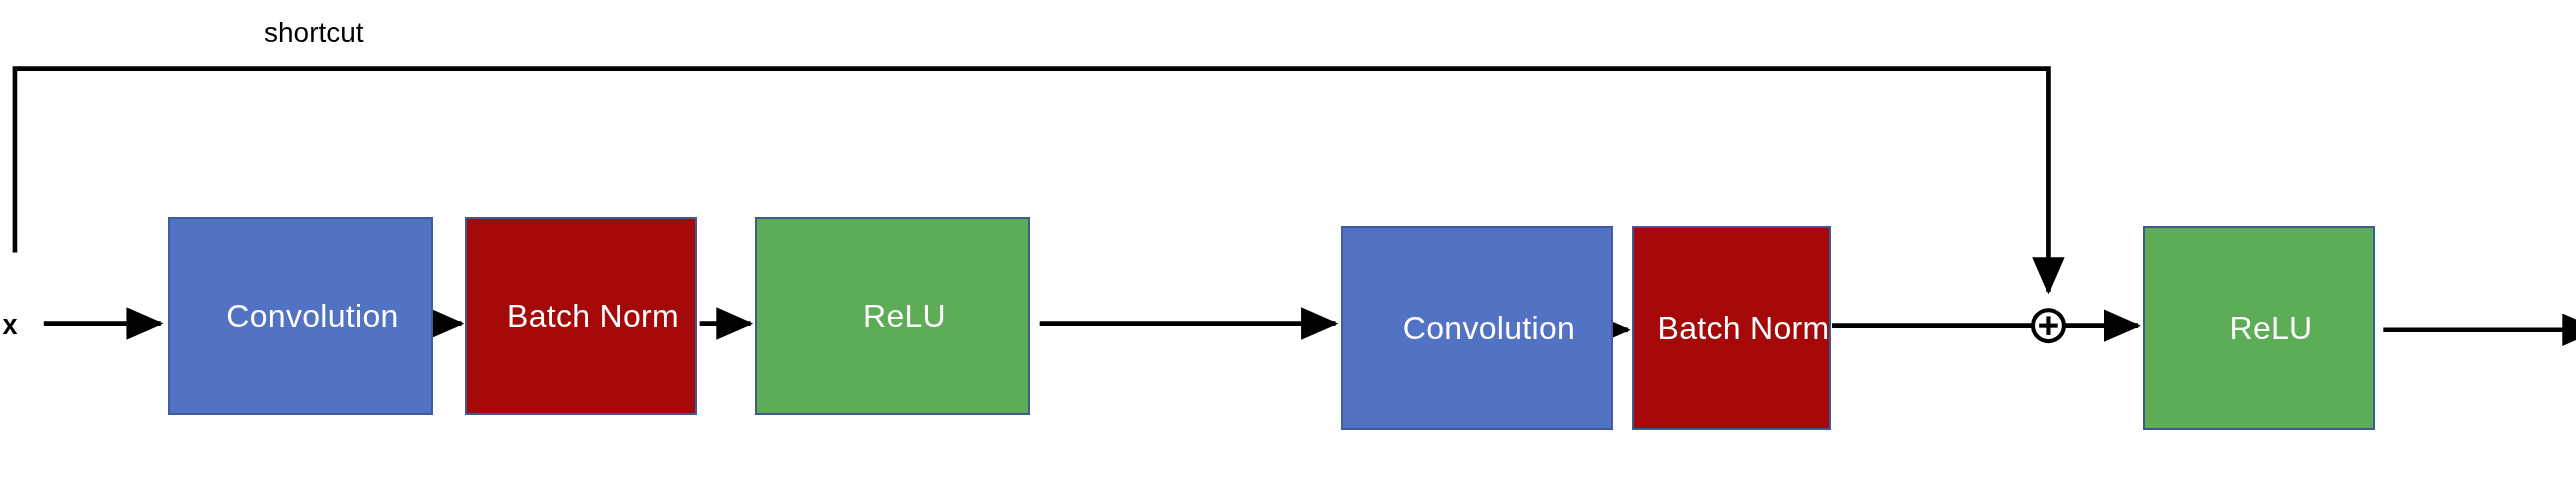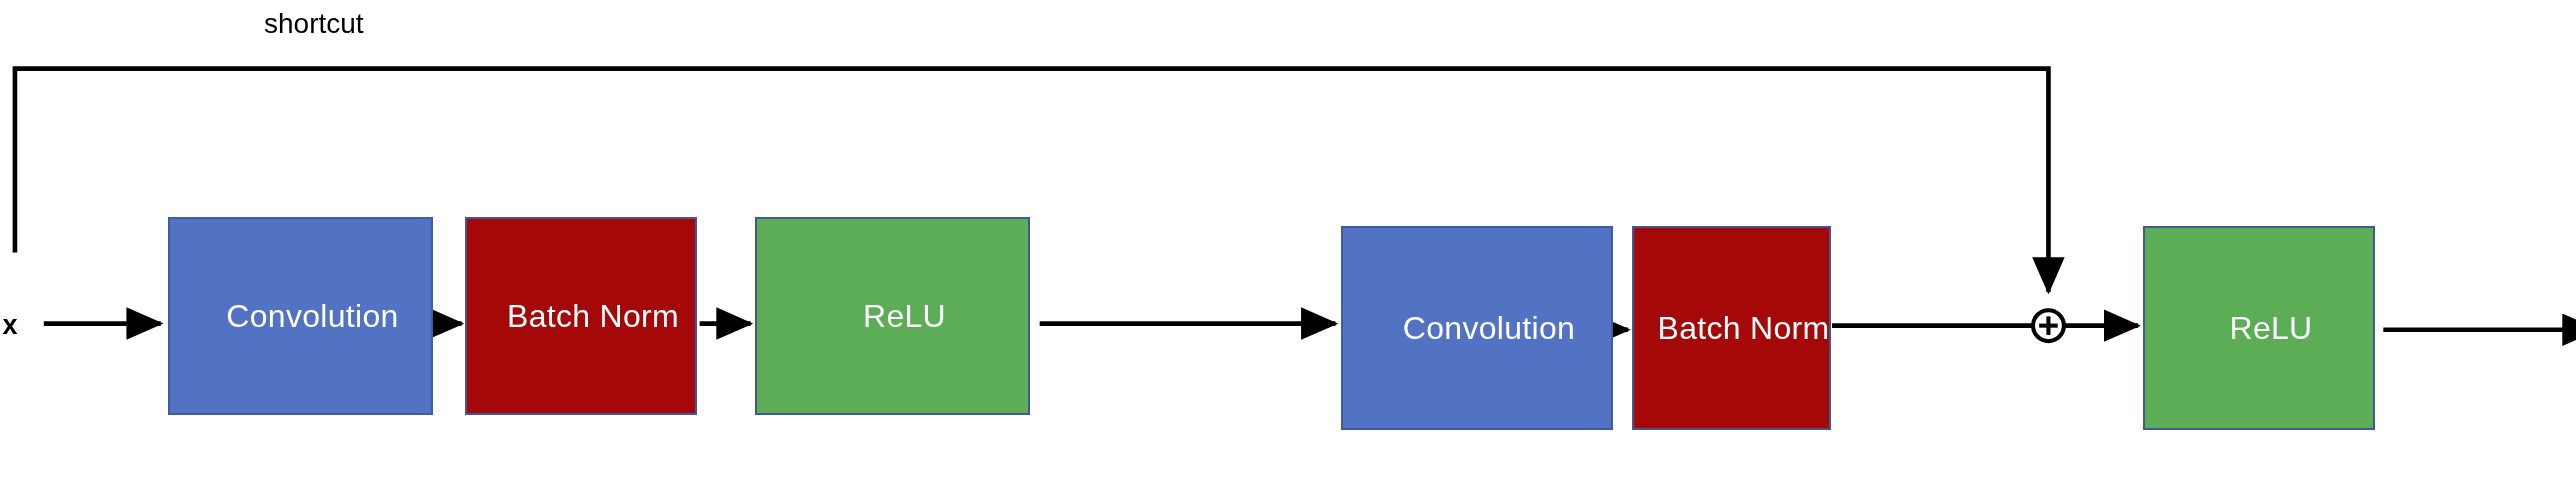--- a/index.html
+++ b/index.html
@@ -89,21 +89,21 @@
 
     <line x1="4626" y1="640" x2="5040" y2="640" stroke="#000000" stroke-width="9" marker-end="url(#arrowhead)"></line>
 
     <g>
       <circle cx="3976" cy="632" r="30" fill="#ffffff" stroke="#000000" stroke-width="8"></circle>
       <line x1="3958" y1="632" x2="3994" y2="632" stroke="#000000" stroke-width="8"></line>
       <line x1="3976" y1="614" x2="3976" y2="650" stroke="#000000" stroke-width="8"></line>
     </g>
   </svg>
 
-  <div class="text-label" style="left:264px; top:10px; font-size:28px;">shortcut</div>
+  <div class="text-label" style="left:264px; top:19px; font-size:28px;">shortcut</div>
 
   <div class="text-label" style="left:2.6px; top:312px; font-size:27px; font-weight:600;">x</div>
 
   <div class="node-box" style="left:168px; top:217px; width:265px; height:198px; font-size:32px;
               background:#5272C4; border-color:#3F5C9E;">
     <span class="node-label">Convolution</span>
   </div>
 
   <div class="node-box" style="left:465px; top:217px; width:232px; height:198px; font-size:32px;
               background:#A40808; border-color:#41598F;">

